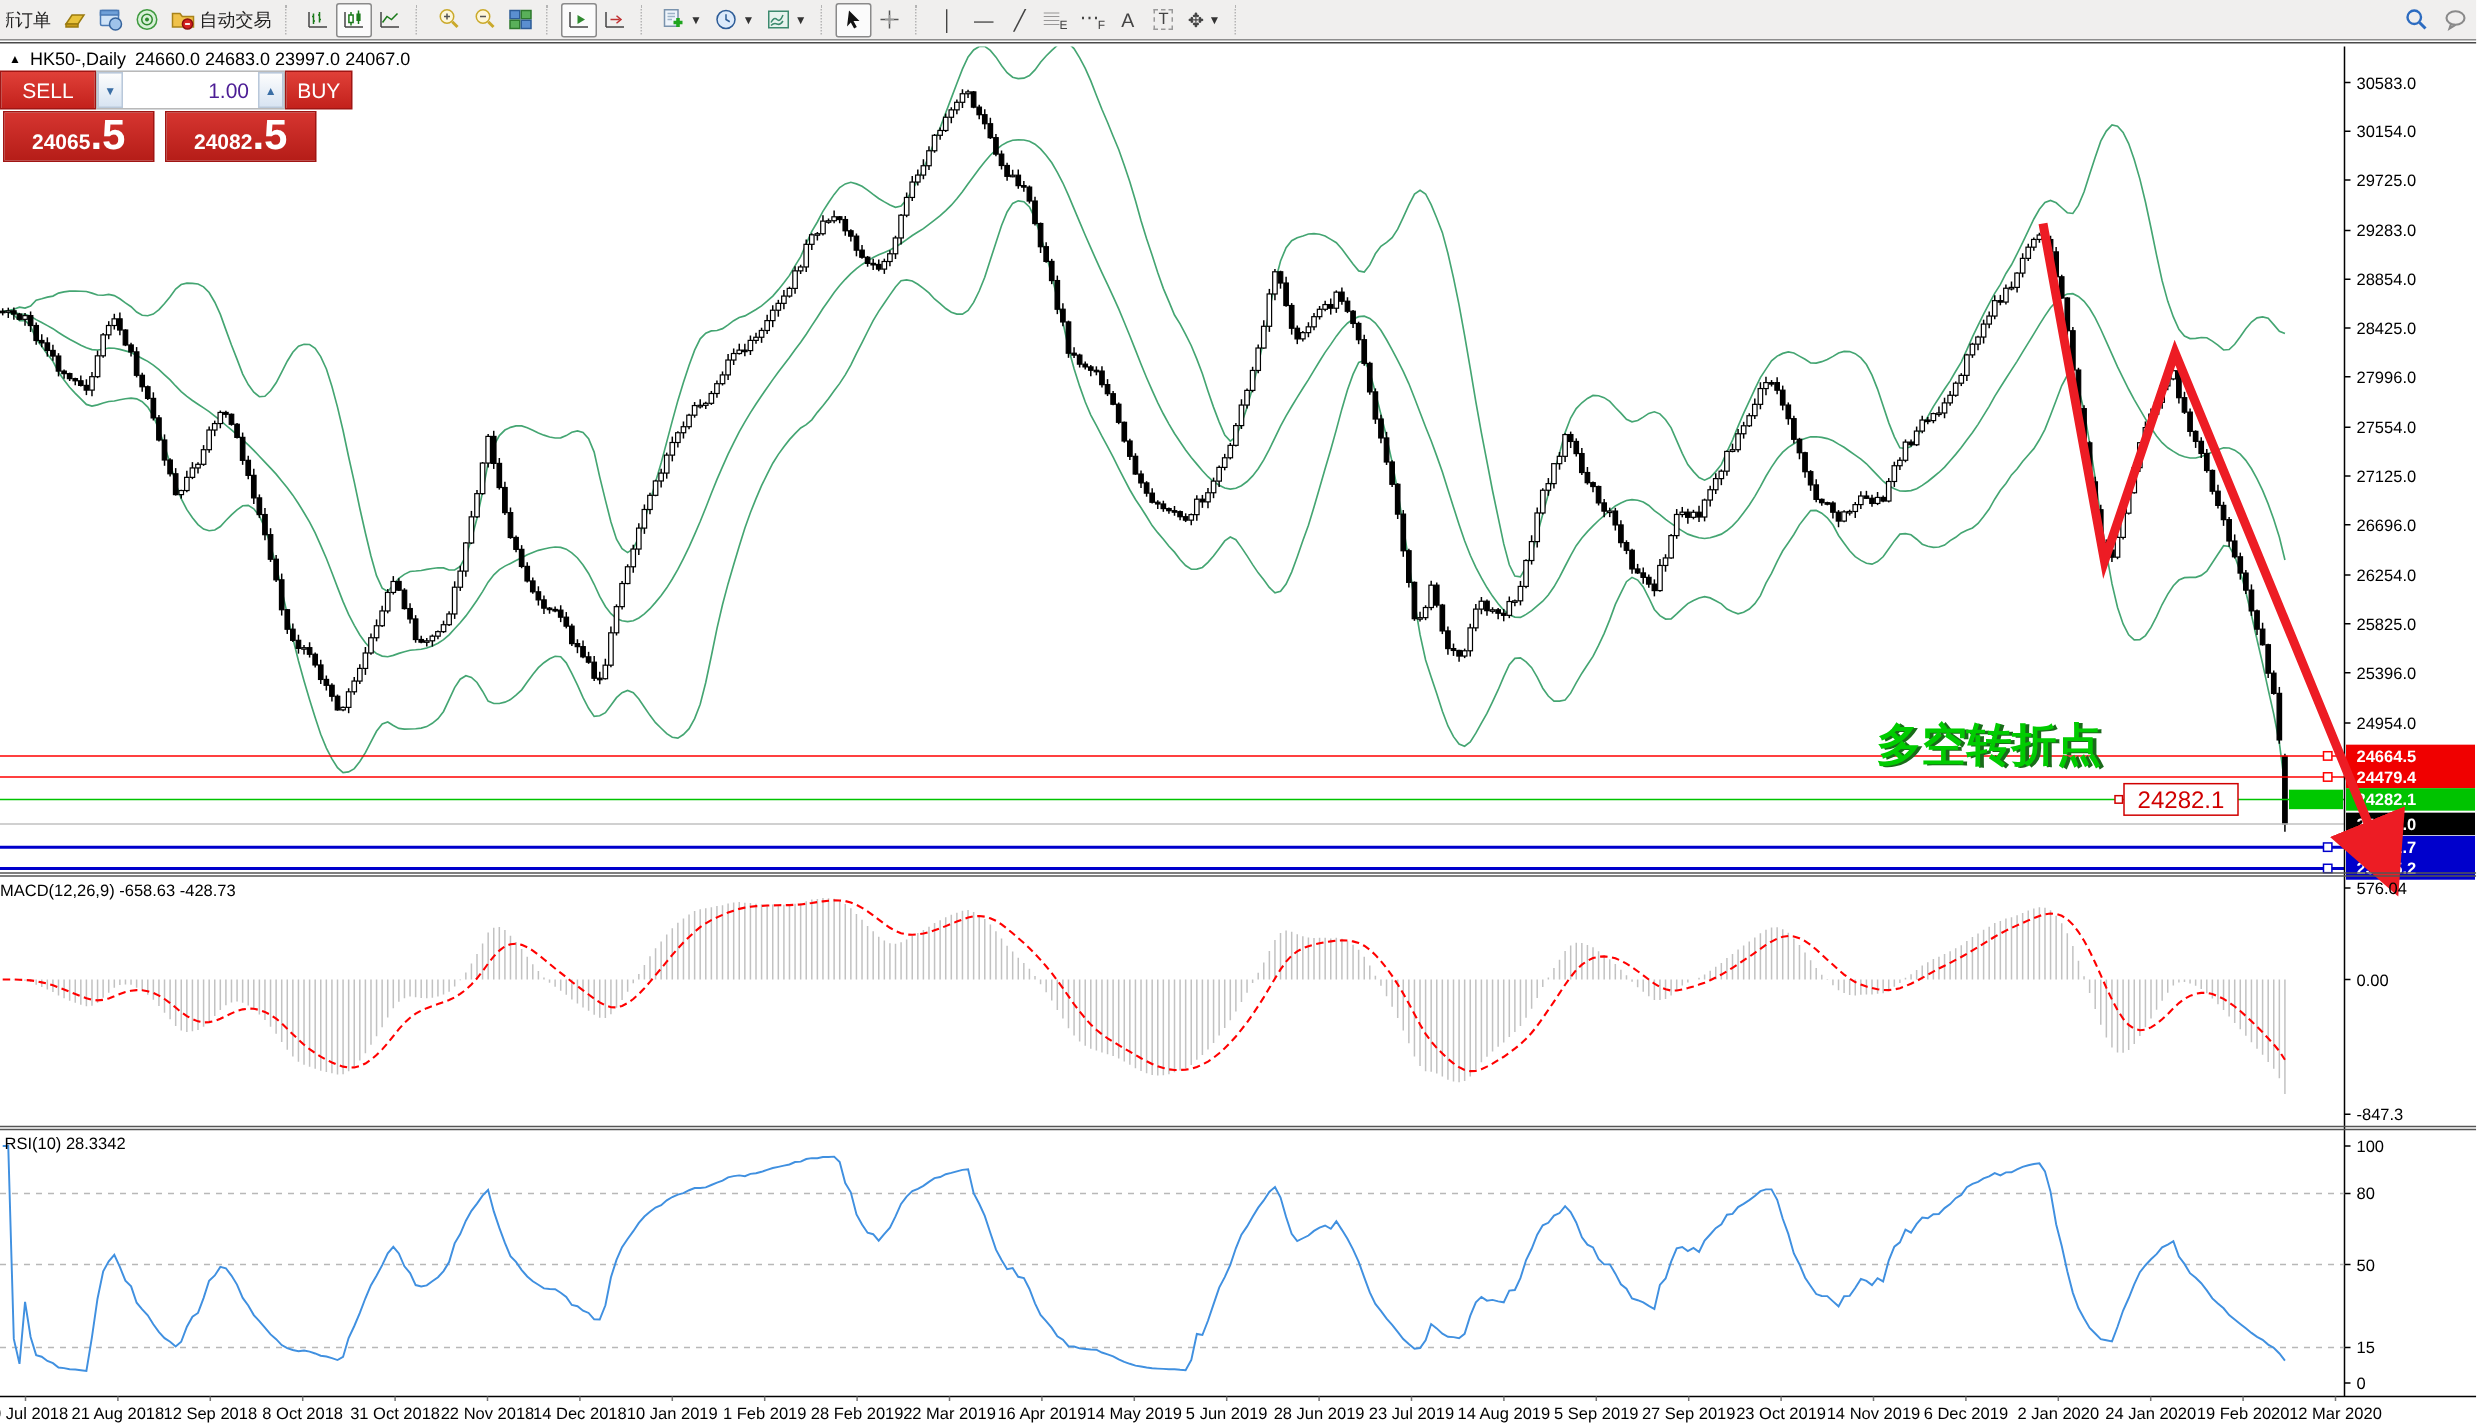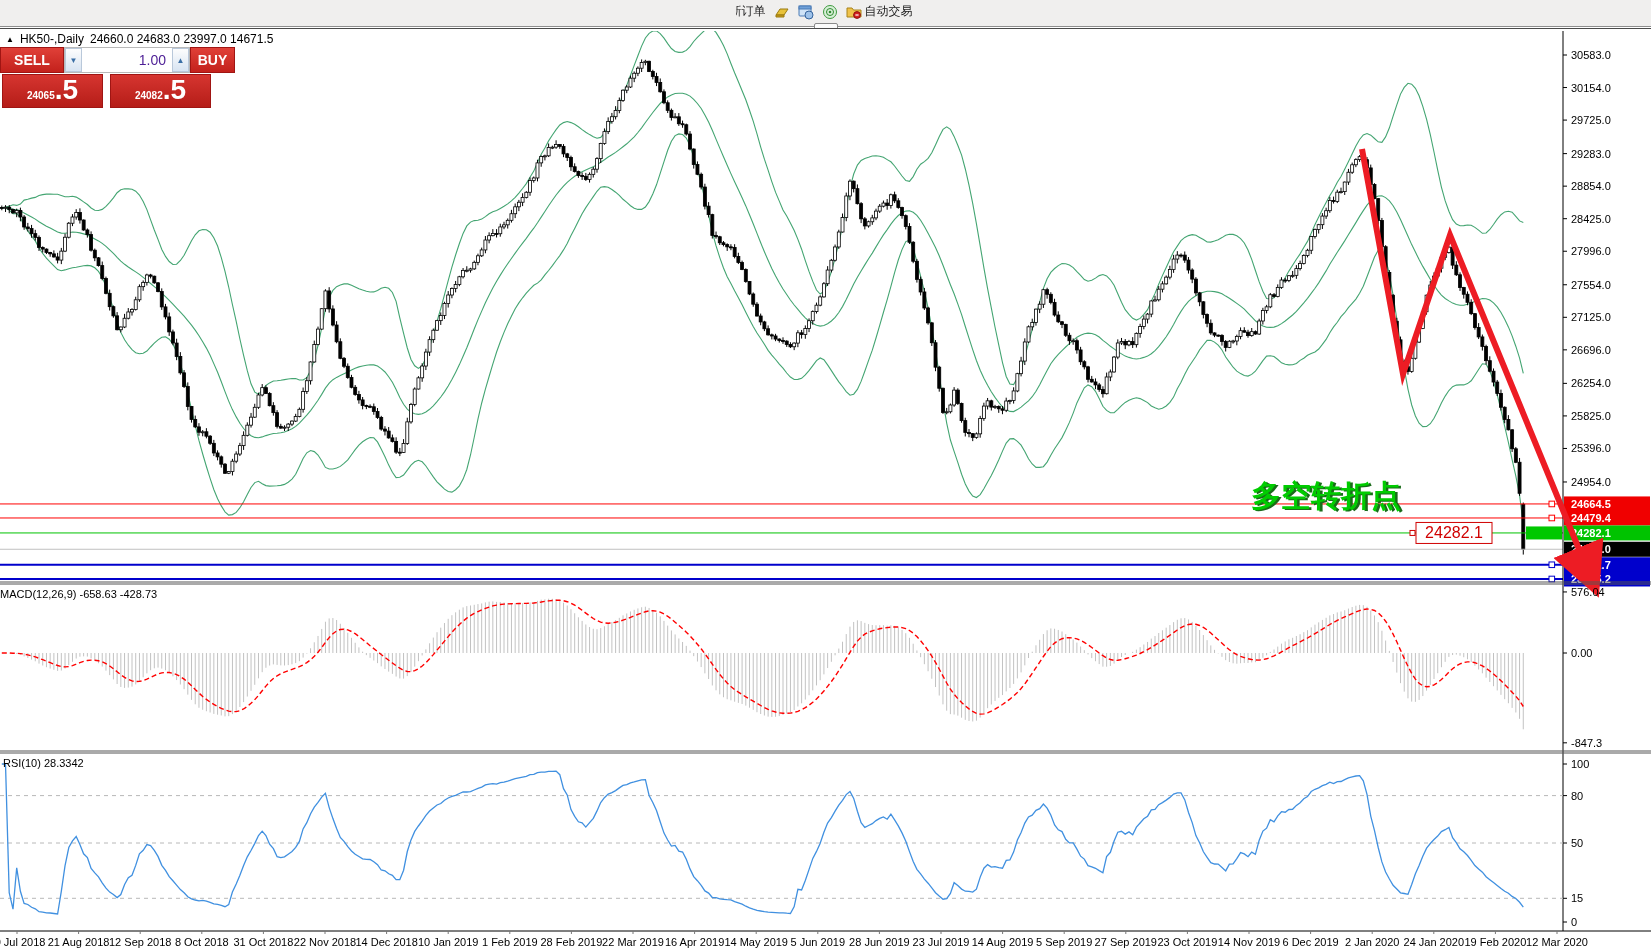--- a/index.html
+++ b/index.html
@@ -4,21 +4,21 @@
 <style>
   * { margin:0; padding:0; box-sizing:border-box; }
   html,body { background:#ffffff; }
   body { font-family:"Liberation Sans", sans-serif; }
   #app { position:relative; width:1651px; height:951px; overflow:hidden; background:#fff; }
 
   
   #toolbar {
     position:absolute; left:0; top:0; width:1651px; height:27px;
     background:#f0efee; border-bottom:1px solid #8e8e8e;
-    display:flex; align-items:center; font-size:12px; color:#222;flex-direction:column;
+    display:flex; align-items:center; font-size:12px; color:#222;
   }
   .tb-group { display:flex; align-items:center; height:27px; padding:0 3px; }
   .tb-sep { width:5px; height:20px; border-left:1px dotted #b5b5b5; margin:0 2px; }
   .tb-btn {
     min-width:24px; height:23px; display:flex; align-items:center; justify-content:center;
     padding:0 3px; border:1px solid transparent; border-radius:2px; cursor:default;
     color:#222; gap:3px; white-space:nowrap;
   }
   .tb-btn.pressed { background:#fbfbfb; border:1px solid #8a8a8a; }
   .tb-btn .caret { font-size:8px; color:#333; }
@@ -36,33 +36,33 @@
 
   #chart-title { position:absolute; left:6px; top:3px; font-size:12px; color:#000; display:flex; align-items:center; gap:6px;}
   #chart-title .tri { font-size:8px; }
 
   #macd-label { position:absolute; left:0; top:559px; font-size:11px; color:#000; }
   #rsi-label  { position:absolute; left:3px; top:728px; font-size:11px; color:#000; }
 
   
   #trade-panel { position:absolute; left:0; top:18px; width:248px; }
   #tp-row1 { display:flex; height:26px; }
-  .tp-btn { background:linear-gradient(#e04038,#c3211c); color:#fff; font-weight:bold; font-size:14px;
+  .tp-btn { background:linear-gradient(#e04038,#c3211c); color:#fff; font-weight:normal; font-size:14px;
     display:flex; align-items:center; justify-content:center; border:1px solid #a01513;text-align:center; }
   #tp-sell { width:64px; }
   #tp-buy  { width:45px; }
   #tp-spin { width:126px; display:flex; border:1px solid #b9b9b9; background:#dfe9f5; }
   .spin-btn { width:17px; display:flex; align-items:center; justify-content:center; font-size:8px; color:#3a6ea5;
     background:linear-gradient(#fdfdfd,#d8e4f2); border:1px solid #b9c8da; }
   #tp-vol { flex:1; background:#fff; display:flex; align-items:center; justify-content:flex-end;
     padding-right:6px; font-size:14px; color:#4c1d95; }
   #tp-row2 { display:flex; gap:7px; padding:0 0 0 2px; margin-top:1px; }
   .tp-price { width:101px; height:34px; background:linear-gradient(#d63530,#b51d18); color:#fff;
     display:flex; align-items:baseline; justify-content:center; border:1px solid #a01513; }
-  .tp-price .pmain { font-size:10px; font-weight:bold; padding-bottom:4px; }
+  .tp-price .pmain { font-size:14px; font-weight:bold; padding-bottom:4px; }
   .tp-price .pbig  { font-size:28px; font-weight:bold; line-height:30px; }
 
   .icon16 { width:16px; height:16px; display:block; }
   .glyph { font-size:13px; color:#444; }
 </style>
 </head>
 <body>
 
 <div id="app">
 
@@ -1637,21 +1637,21 @@
         <text x="1433.8" y="917" font-family="&quot;Liberation Sans&quot;, sans-serif" font-size="11" fill="#000" text-anchor="middle">24 Jan 2020</text>
         <line x1="1495.4" y1="902" x2="1495.4" y2="905" stroke="#777"></line>
         <text x="1495.4" y="917" font-family="&quot;Liberation Sans&quot;, sans-serif" font-size="11" fill="#000" text-anchor="middle">19 Feb 2020</text>
         <line x1="1557" y1="902" x2="1557" y2="905" stroke="#777"></line>
         <text x="1557" y="917" font-family="&quot;Liberation Sans&quot;, sans-serif" font-size="11" fill="#000" text-anchor="middle">12 Mar 2020</text>
       </svg>
 
     <div id="chart-title">
       <span class="tri">▲</span>
       <span>HK50-,Daily</span>
-      <span>24660.0 24683.0 23997.0 14671.5</span>
+      <span>24660.0 24683.0 23997.0 24067.0</span>
     </div>
 
     <div id="trade-panel">
       <div id="tp-row1">
         <div class="tp-btn" id="tp-sell">SELL</div>
         <div id="tp-spin">
           <div class="spin-btn">▼</div>
           <div id="tp-vol">1.00</div>
           <div class="spin-btn">▲</div>
         </div>

